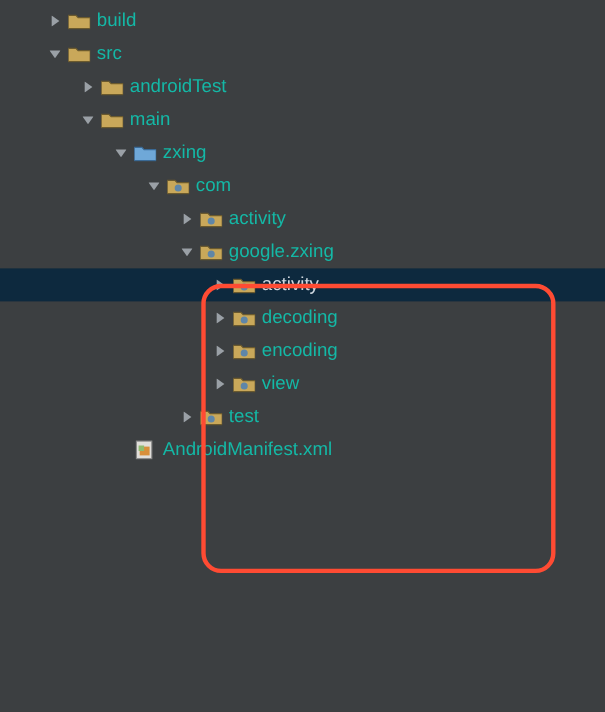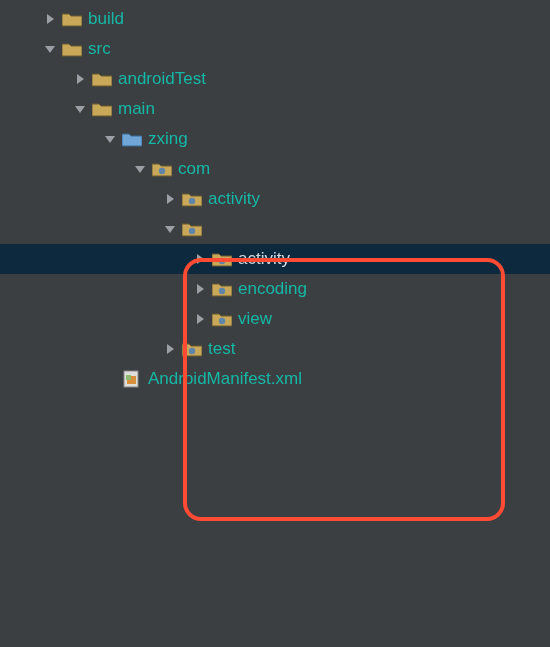--- a/index.html
+++ b/index.html
@@ -184,39 +184,55 @@
         <svg width="10" height="10">
           <polygon points="0,2 10,2 5,9" fill="#9aa0a6"></polygon>
         </svg>
       </span>
     <span class="icon">
         <svg width="20" height="16">
           <path d="M0 3 L7 3 L9 5 L20 5 L20 15 L0 15 Z" fill="#c9a85a" stroke="#6b5a2e"></path>
           <circle cx="10" cy="10" r="3.2" fill="#5f86a8"></circle>
         </svg>
       </span>
+    <span class="label">google.zxing</span>
   </div>
 
   <div class="row selected">
     <span class="indent" style="width:192px"></span>
     <span class="arrow">
         <svg width="10" height="10">
           <polygon points="2,0 9,5 2,10" fill="#9aa0a6"></polygon>
         </svg>
       </span>
     <span class="icon">
         <svg width="20" height="16">
           <path d="M0 3 L7 3 L9 5 L20 5 L20 15 L0 15 Z" fill="#c9a85a" stroke="#6b5a2e"></path>
           <circle cx="10" cy="10" r="3.2" fill="#5f86a8"></circle>
         </svg>
       </span>
     <span class="label">activity</span>
   </div>
 
 
+  <div class="row">
+    <span class="indent" style="width:192px"></span>
+    <span class="arrow">
+        <svg width="10" height="10">
+          <polygon points="2,0 9,5 2,10" fill="#9aa0a6"></polygon>
+        </svg>
+      </span>
+    <span class="icon">
+        <svg width="20" height="16">
+          <path d="M0 3 L7 3 L9 5 L20 5 L20 15 L0 15 Z" fill="#c9a85a" stroke="#6b5a2e"></path>
+          <circle cx="10" cy="10" r="3.2" fill="#5f86a8"></circle>
+        </svg>
+      </span>
+    <span class="label">decoding</span>
+  </div>
 
   <div class="row">
     <span class="indent" style="width:192px"></span>
     <span class="arrow">
         <svg width="10" height="10">
           <polygon points="2,0 9,5 2,10" fill="#9aa0a6"></polygon>
         </svg>
       </span>
     <span class="icon">
         <svg width="20" height="16">

